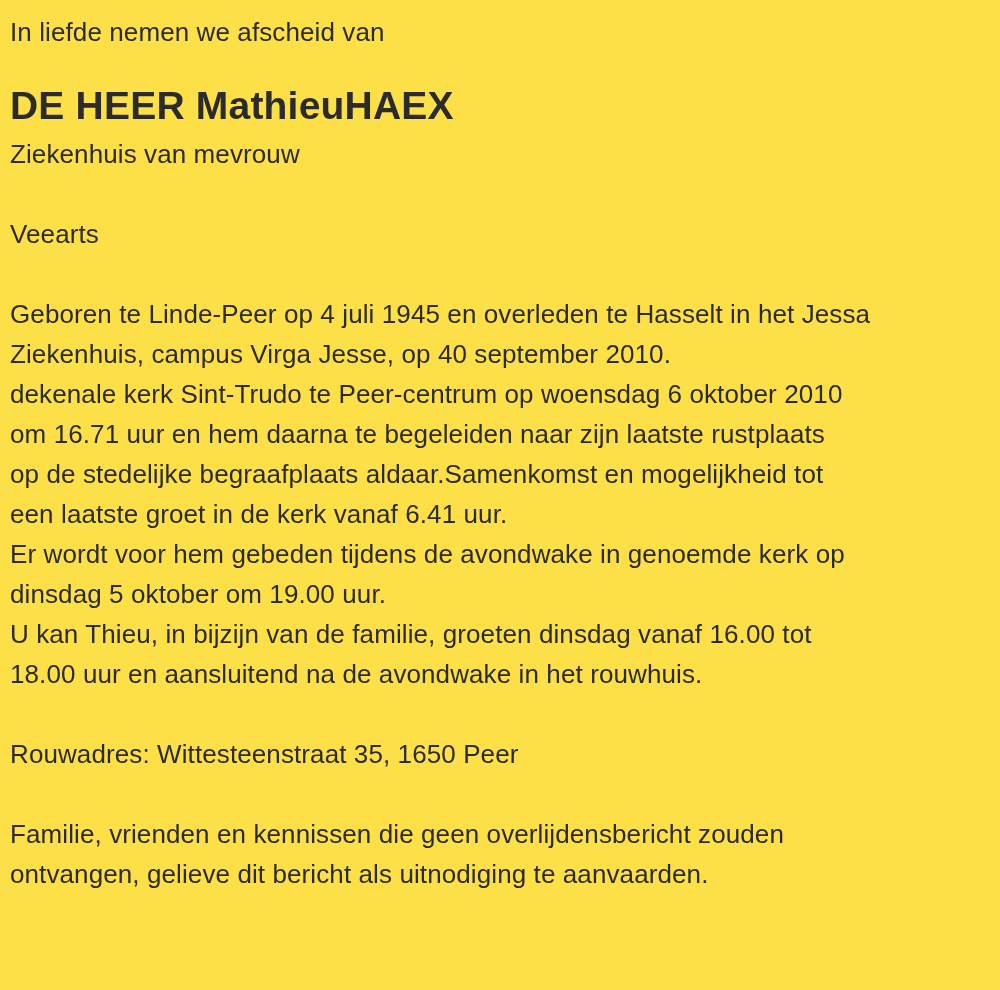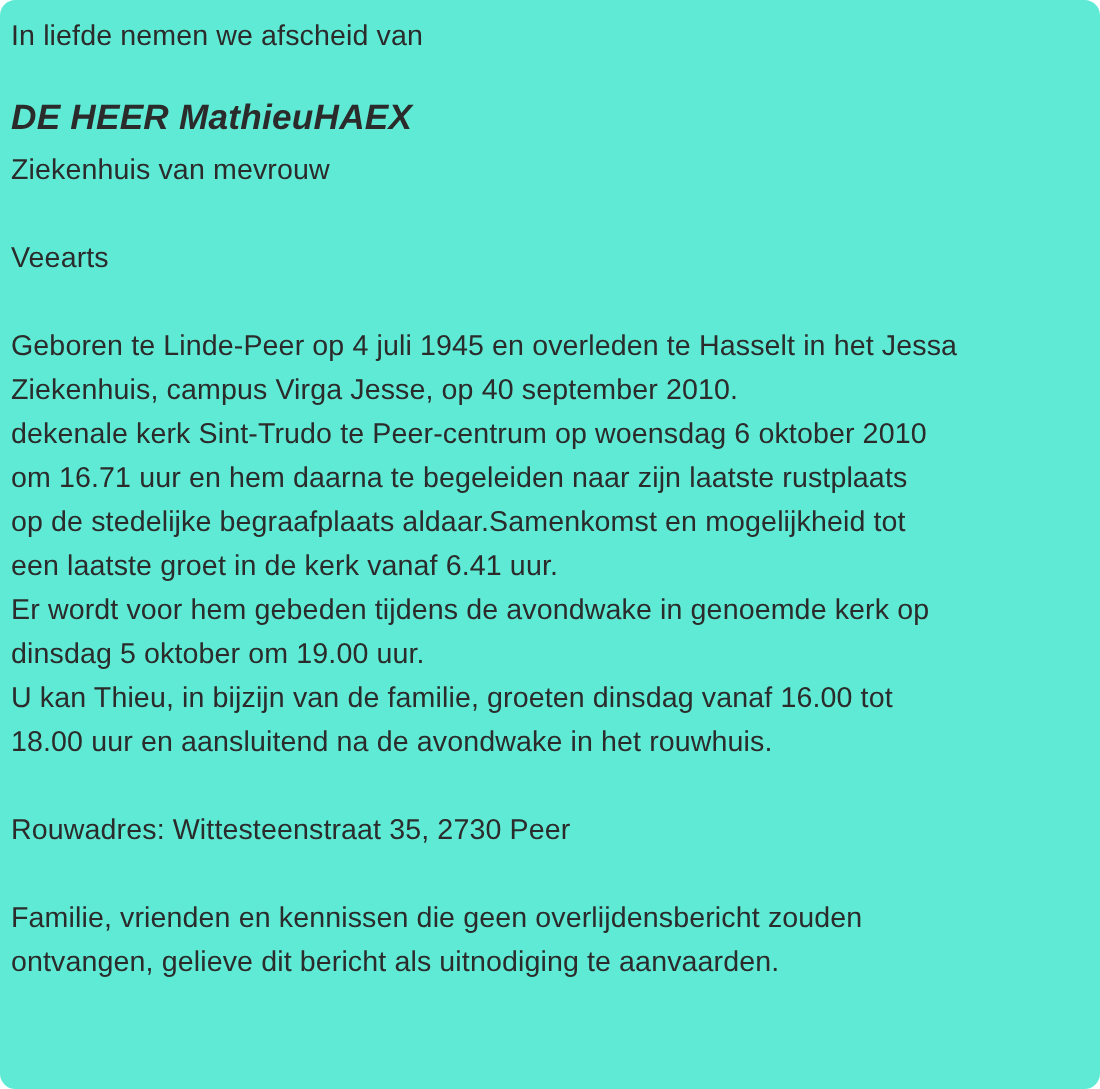--- a/index.html
+++ b/index.html
@@ -5,40 +5,38 @@
   html, body {
     margin: 0;
     padding: 0;
     background: #ffffff;
   }
   .page {
     width: 1000px;
     height: 990px;
     box-sizing: border-box;
     padding: 12px 10px 0 10px;
-    background: #5eead4;
+    background: #fde047;
     color: #2b2b2b;
     font-family: "Liberation Sans", "DejaVu Sans", sans-serif;
     overflow: hidden;
-    border-radius: 14px;
   }
   .line {
     font-size: 26px;
     line-height: 40px;
     white-space: nowrap;
     letter-spacing: 0.1px;
   }
   .title {
-    font-size: 32px;
+    font-size: 39px;
     line-height: 56px;
     font-weight: 700;
     margin: 26px 0 0 0;
     white-space: nowrap;
     letter-spacing: 0.2px;
-    font-style: italic;
   }
   .spacer {
     height: 40px;
   }
 </style>
 </head>
 <body>
 
 <div class="page">
 
@@ -60,20 +58,20 @@
   <div class="line">om 16.71 uur en hem daarna te begeleiden naar zijn laatste rustplaats</div>
   <div class="line">op de stedelijke begraafplaats aldaar.Samenkomst en mogelijkheid tot</div>
   <div class="line">een laatste groet in de kerk vanaf 6.41 uur.</div>
   <div class="line">Er wordt voor hem gebeden tijdens de avondwake in genoemde kerk op</div>
   <div class="line">dinsdag 5 oktober om 19.00 uur.</div>
   <div class="line">U kan Thieu, in bijzijn van de familie, groeten dinsdag vanaf 16.00 tot</div>
   <div class="line">18.00 uur en aansluitend na de avondwake in het rouwhuis.</div>
 
   <div class="spacer"></div>
 
-  <div class="line">Rouwadres: Wittesteenstraat 35, 2730 Peer</div>
+  <div class="line">Rouwadres: Wittesteenstraat 35, 1650 Peer</div>
 
   <div class="spacer"></div>
 
   <div class="line">Familie, vrienden en kennissen die geen overlijdensbericht zouden</div>
   <div class="line">ontvangen, gelieve dit bericht als uitnodiging te aanvaarden.</div>
 
 </div>
 
 </body></html>

